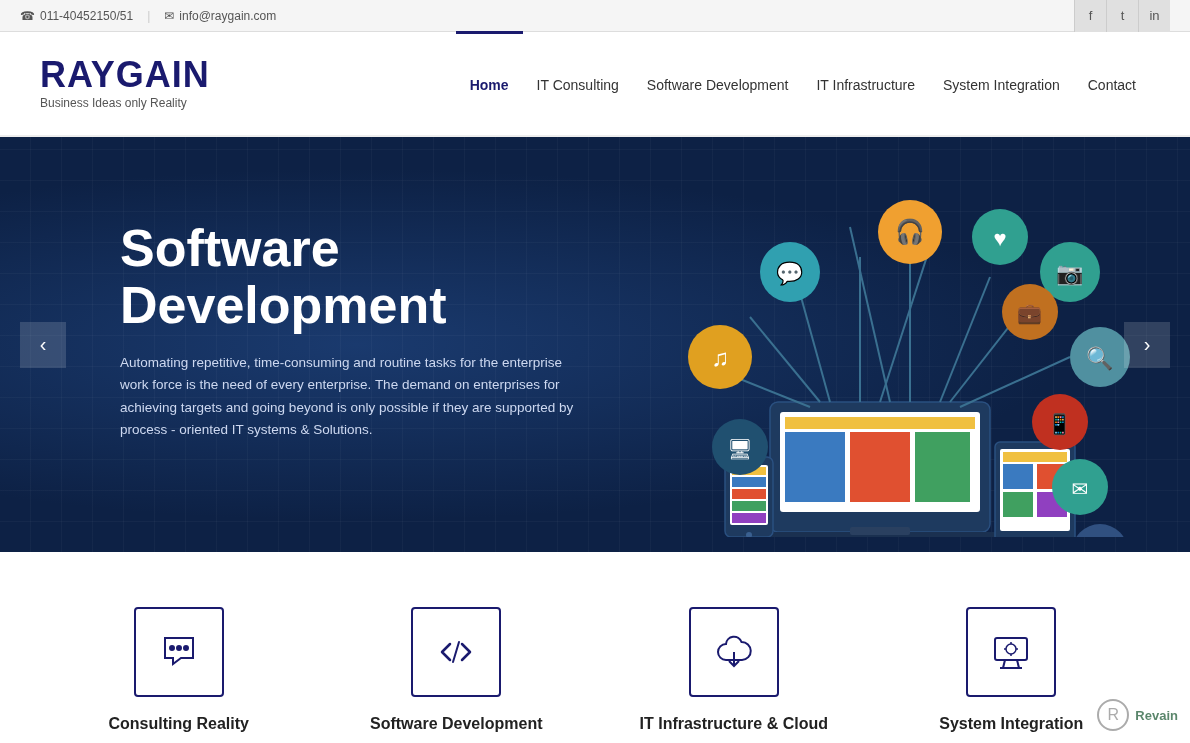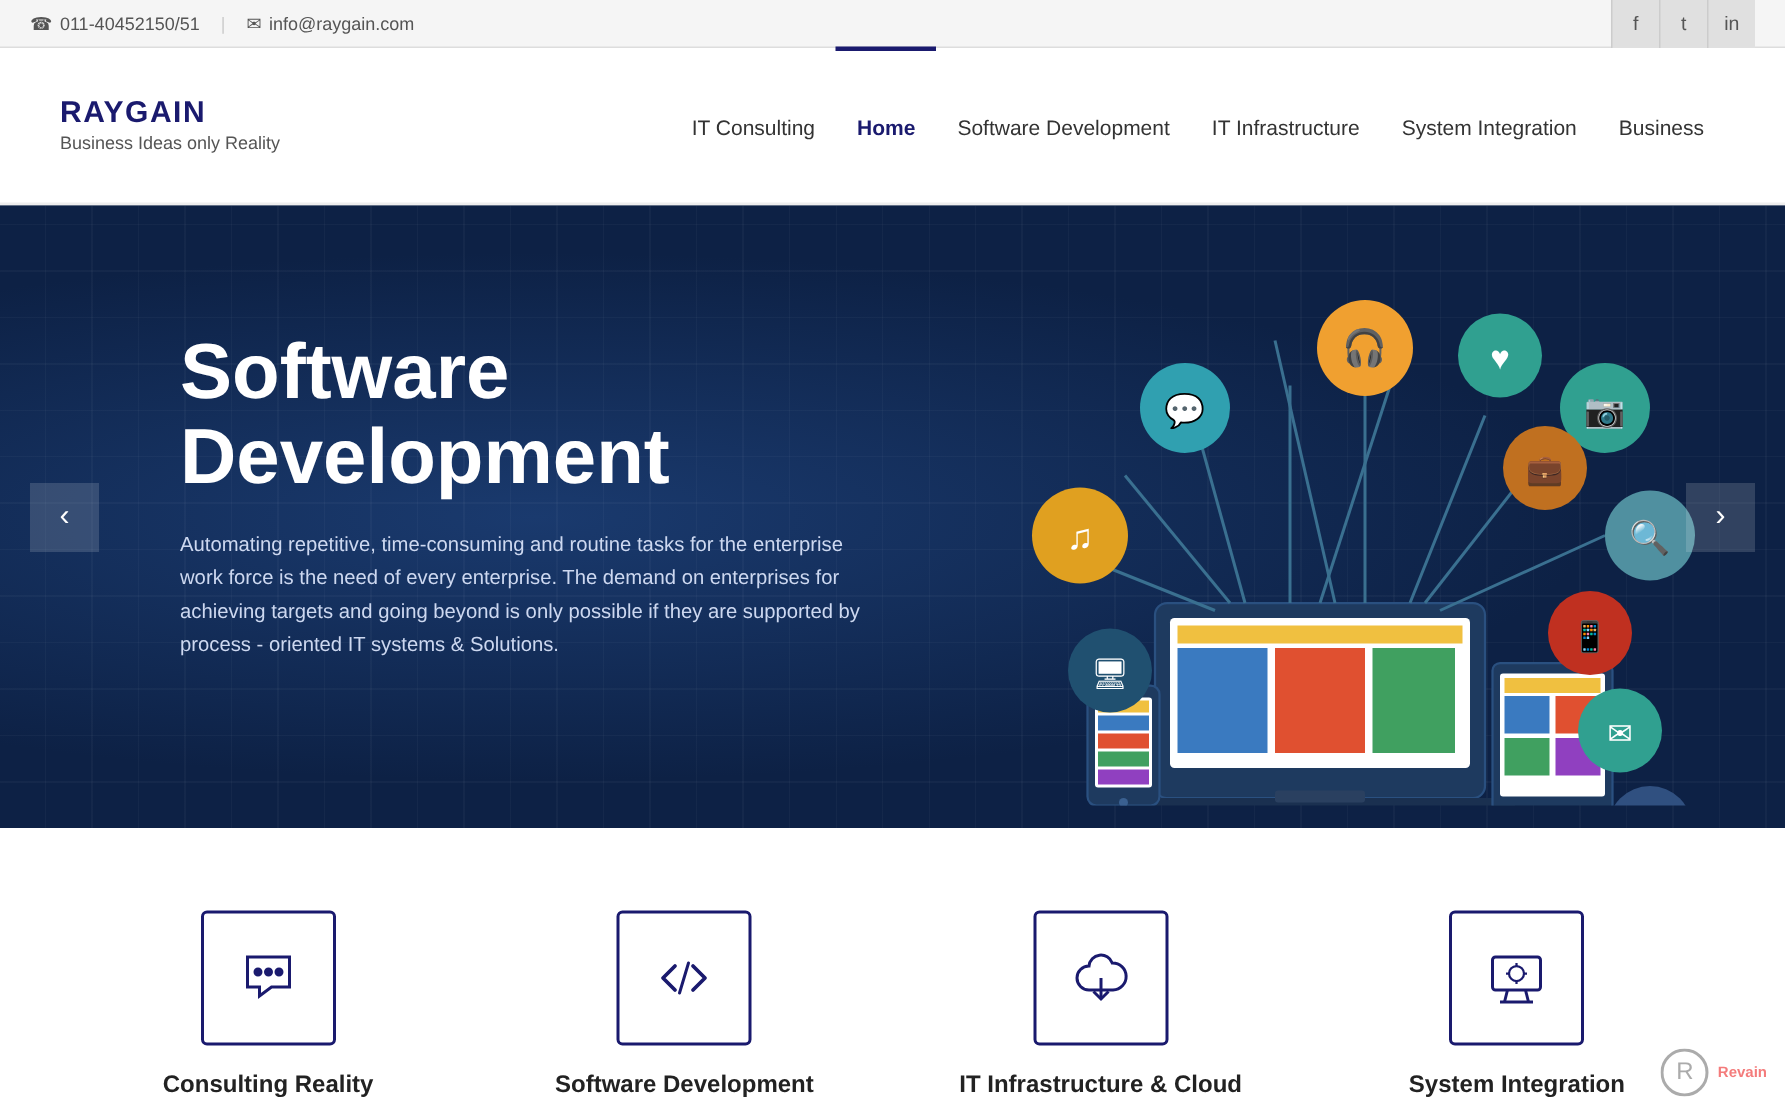--- a/index.html
+++ b/index.html
@@ -47,21 +47,21 @@
       background: #fff;
       height: 105px;
       display: flex;
       align-items: center;
       justify-content: space-between;
       padding: 0 40px;
       border-bottom: 2px solid #eee;
     }
     .logo-area { display: flex; flex-direction: column; }
     .logo-text {
-      font-size: 20px;
+      font-size: 36px;
       font-weight: 900;
       color: #1a1a6e;
       letter-spacing: 1px;
       line-height: 1;
     }
     .logo-tagline { font-size: 12px; color: #555; margin-top: 3px; }
 
     nav { display: flex; align-items: center; gap: 0; }
     .nav-item {
       padding: 10px 14px;
@@ -226,21 +226,21 @@
       width: 32px;
       height: 32px;
       border: 2px solid #888;
       border-radius: 50%;
       display: flex;
       align-items: center;
       justify-content: center;
       font-size: 16px;
       color: #888;
     }
-    .revain-text { font-size: 10px; color: #ef4444; font-weight: 600; }
+    .revain-text { font-size: 13px; color: #14532d; font-weight: 600; }
   </style>
 </head>
 <body>
 
 <div class="topbar">
   <div class="topbar-left">
     <span>
       <span>☎</span>
       <span>011-40452150/51</span>
     </span>
@@ -258,26 +258,26 @@
 </div>
 
 <div class="header">
   <div class="logo-area">
     <div class="logo-text">
       RAYGAIN
     </div>
     <div class="logo-tagline">Business Ideas only Reality</div>
   </div>
   <nav>
+    <a class="nav-item active">Home</a>
     <a class="nav-item">IT Consulting</a>
-    <a class="nav-item active">Home</a>
     <a class="nav-item">Software Development</a>
     <a class="nav-item">IT Infrastructure</a>
     <a class="nav-item">System Integration</a>
-    <a class="nav-item">Business</a>
+    <a class="nav-item">Contact</a>
   </nav>
 </div>
 
 <div class="hero">
   <div class="hero-bg"></div>
 
   <button class="hero-arrow hero-arrow-left">‹</button>
 
   <div class="hero-content">
     <h1 class="hero-title">Software Development</h1>

